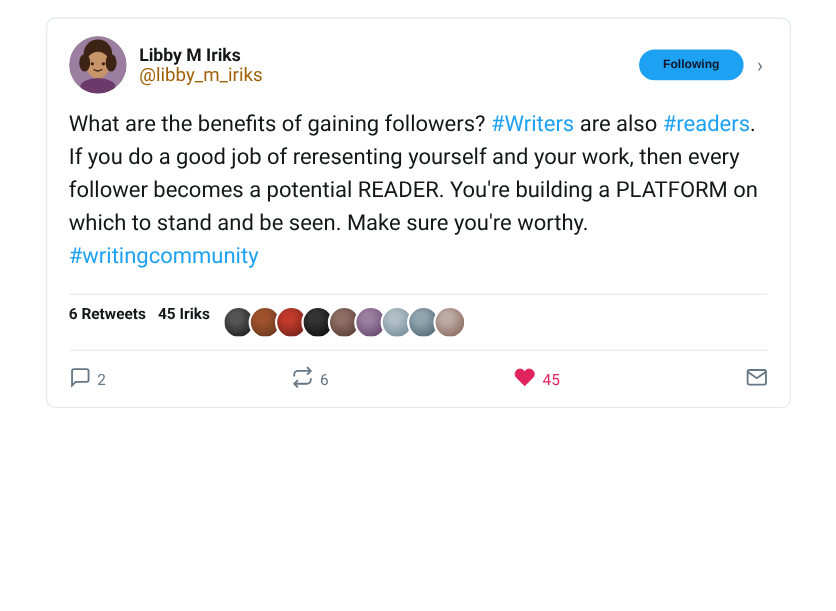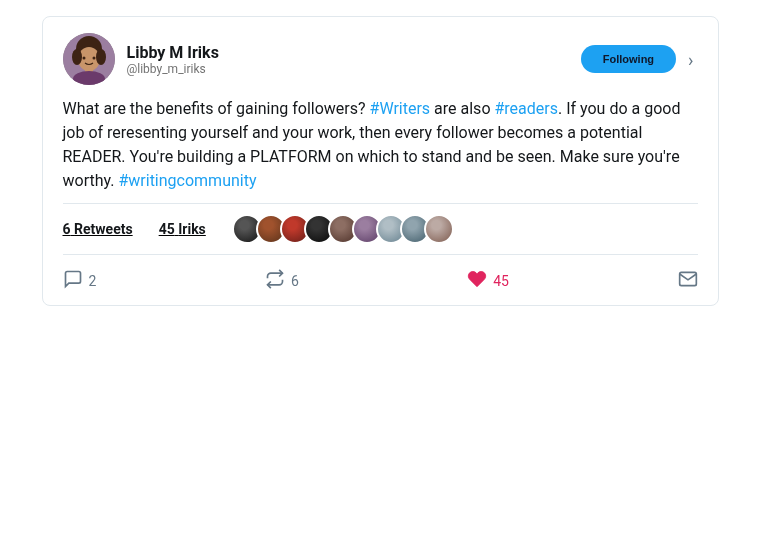--- a/index.html
+++ b/index.html
@@ -38,22 +38,22 @@
     }
     .user-info {
       flex: 1;
     }
     .display-name {
       font-weight: 700;
       font-size: 16px;
       color: #14171a;
     }
     .username {
-      font-size: 12px;
-      color: #737373;
+      font-size: 17px;
+      color: #a16207;
     }
     .header-actions {
       display: flex;
       align-items: center;
       gap: 8px;
     }
     .follow-btn {
       background: #1da1f2;
       color: #0f172a;
       border: none;
@@ -63,42 +63,41 @@
       font-weight: 600;
       cursor: pointer;
     }
     .chevron-icon {
       color: #657786;
       font-size: 18px;
       cursor: pointer;
       padding: 4px;
     }
     .tweet-body {
-      font-size: 16px;
+      font-size: 20px;
       line-height: 1.5;
       color: #14171a;
-      margin-bottom: 10px;
+      margin-bottom: 20px;
     }
     .hashtag {
       color: #1da1f2;
     }
     .tweet-timestamp {
       font-size: 14px;
       color: #657786;
       margin-bottom: 12px;
     }
     .tweet-stats {
       display: flex;
-      align-items: center;
-      gap: 26px;
+      align-items: flex-start;
+      gap: 11px;
       padding: 10px 0;
       border-top: 1px solid #e1e8ed;
       border-bottom: 1px solid #e1e8ed;
       margin-bottom: 10px;
-      text-decoration: underline;
     }
     .stats-text {
       font-size: 14px;
       color: #657786;
     }
     .stats-text span {
       font-weight: 700;
       color: #14171a;
     }
     .avatar-group {

